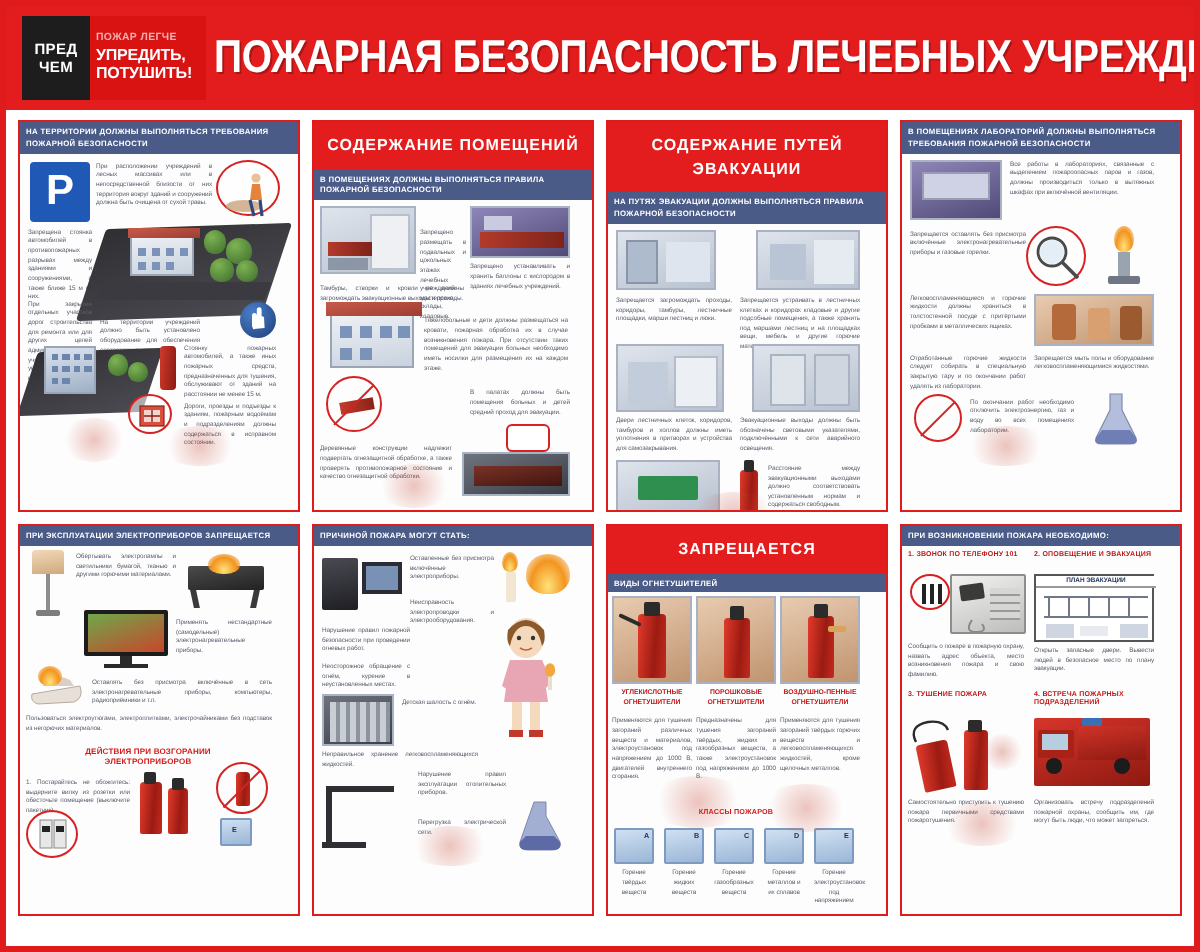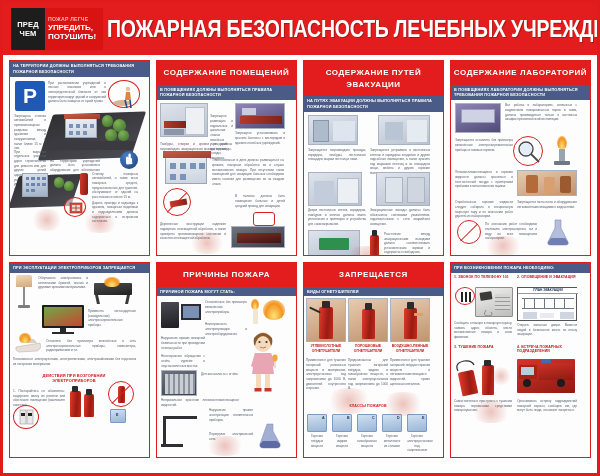--- a/index.html
+++ b/index.html
@@ -430,21 +430,20 @@
         <div class="ill" style="left:64px;top:118px;width:12px;height:26px;">
           <div class="ext" style="position:absolute;left:2px;top:5px;width:9px;height:21px;"></div>
           <div class="ext-top" style="position:absolute;left:4px;top:0px;width:5px;height:6px;"></div>
         </div>
         <div class="txt" style="left:80px;top:120px;width:46px;">Расстояние между эвакуационными выходами должно соответствовать установленным нормам и содержаться свободным.</div>
         <div class="smoke-blob" style="left:40px;top:134px;width:46px;height:22px;"></div>
       </div>
     </div>
 
     <div class="panel">
-      <div class="panel-title">СОДЕРЖАНИЕ ЛАБОРАТОРИЙ</div>
       <div class="panel-sub">В ПОМЕЩЕНИЯХ ЛАБОРАТОРИЙ ДОЛЖНЫ ВЫПОЛНЯТЬСЯ ТРЕБОВАНИЯ ПОЖАРНОЙ БЕЗОПАСНОСТИ</div>
       <div class="panel-body">
         <div class="ill photo purple" style="left:4px;top:3px;width:46px;height:30px;">
           <div style="position:absolute;left:5px;top:5px;width:34px;height:14px;background:#cfd2e4;border:.4px solid #9a9cb5;"></div>
         </div>
         <div class="txt" style="left:54px;top:3px;width:72px;">Все работы в лабораториях, связанные с выделением пожароопасных паров и газов, должны производиться только в вытяжных шкафах при включённой вентиляции.</div>
         <div class="txt" style="left:4px;top:38px;width:58px;">Запрещается оставлять без присмотра включённые электронагревательные приборы и газовые горелки.</div>
 
         <div class="ill circ-red" style="left:62px;top:36px;width:30px;height:30px;">
           <svg viewBox="0 0 30 30" width="30" height="30">
@@ -531,21 +530,20 @@
             <rect x="13" y="4" width="6" height="14" fill="#e8e8e8" stroke="#888" stroke-width=".5"></rect>
             <rect x="7" y="7" width="4" height="3" fill="#222"></rect>
             <rect x="14" y="7" width="4" height="3" fill="#222"></rect>
           </svg>
         </div>
 
       </div>
     </div>
 
     <div class="panel">
-      <div class="panel-title">ПРИЧИНЫ ПОЖАРА</div>
       <div class="panel-sub">ПРИЧИНОЙ ПОЖАРА МОГУТ СТАТЬ:</div>
       <div class="panel-body">
         <div class="ill" style="left:4px;top:4px;width:40px;height:30px;">
           <div style="position:absolute;left:0px;top:2px;width:18px;height:26px;background:linear-gradient(170deg,#4a4a52,#1e1e24);border-radius:1px;"></div>
           <div style="position:absolute;left:20px;top:4px;width:20px;height:16px;background:#2b2b33;"></div>
           <div style="position:absolute;left:22px;top:6px;width:16px;height:12px;background:#7891b5;"></div>
         </div>
         <div class="txt" style="left:48px;top:4px;width:42px;">Оставленные без присмотра включённые электроприборы.</div>
         <div class="ill" style="left:92px;top:3px;width:12px;height:26px;">
           <div class="flame" style="position:absolute;left:2px;top:0px;width:8px;height:10px;"></div>

